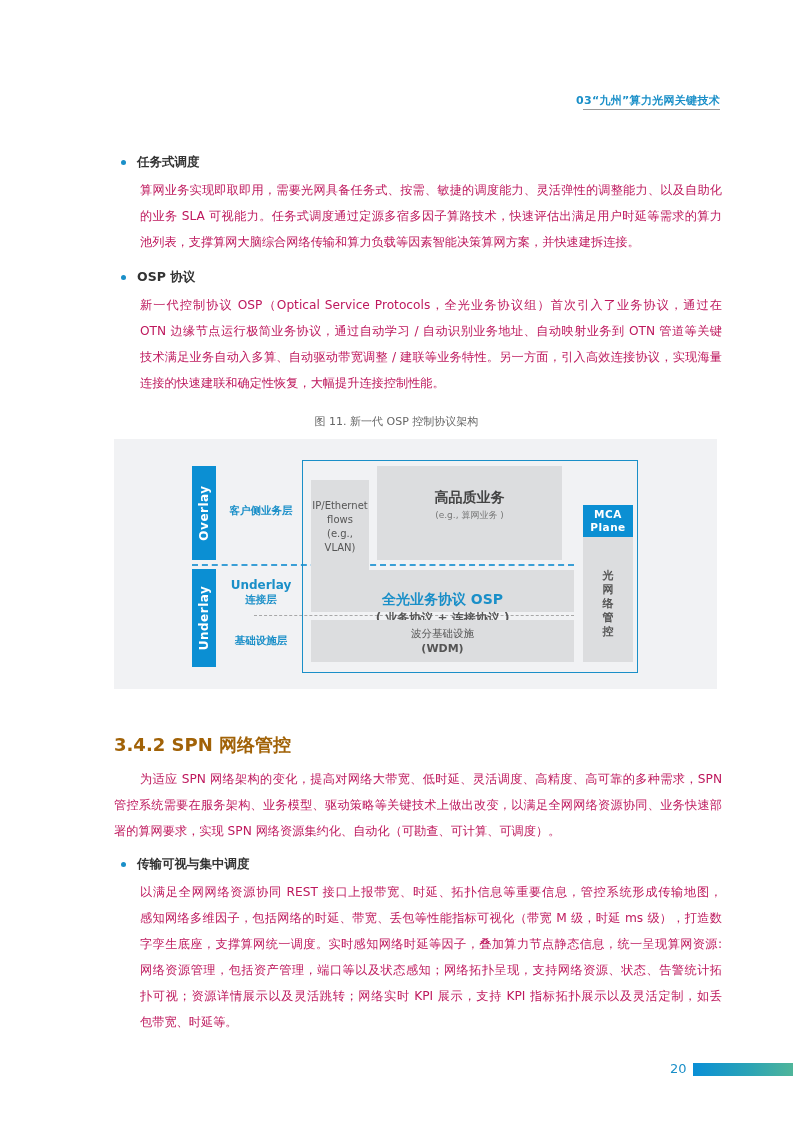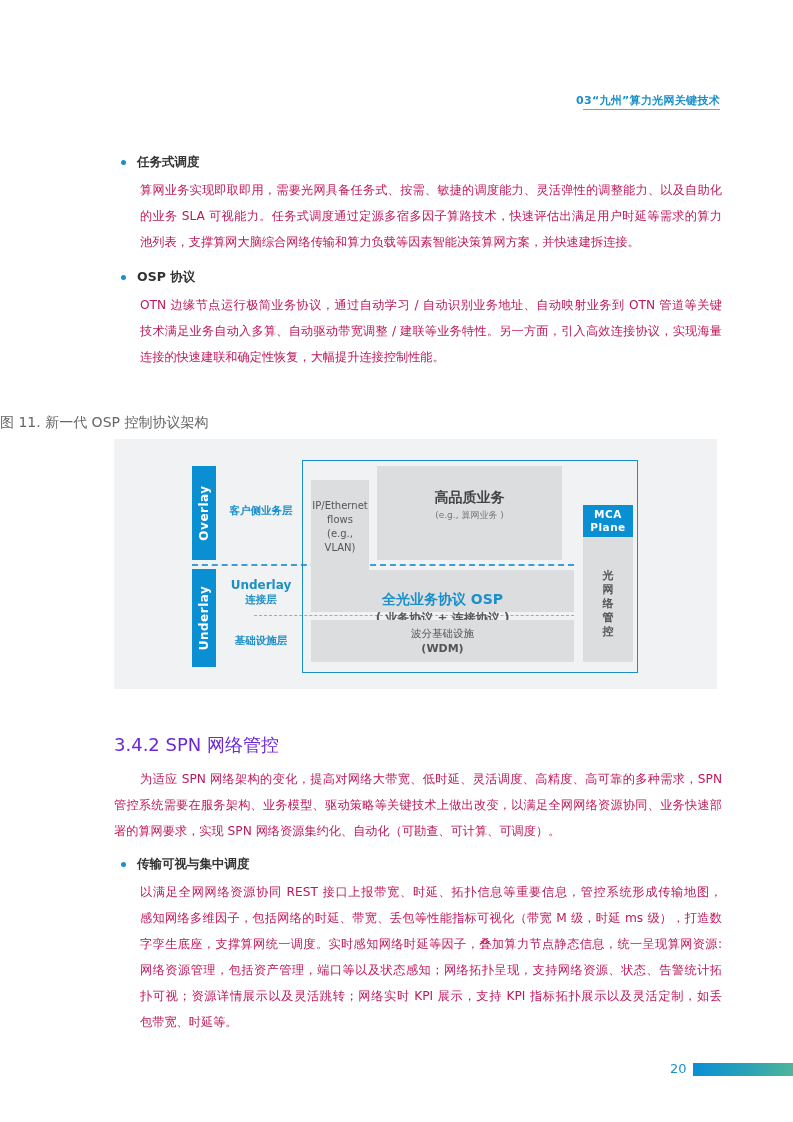--- a/index.html
+++ b/index.html
@@ -22,22 +22,22 @@
     width: 5px; height: 5px; border-radius: 50%; background: #1a8fc8; margin-right: 11px;
   }
   .para {
     position: absolute; left: 140px; width: 582px;
     font-size: 12.2px; line-height: 26px; color: #be185d; text-align: justify;
   }
   .para .line { display: block; white-space: nowrap; overflow: hidden; text-align-last: justify; }
   .para .line.last { text-align-last: left; }
 
   .figure-caption {
-    position: absolute; top: 414px; left: 0; width: 793px; 
-    font-size: 14px; color: #666;
+    position: absolute; top: 414px; left: 0; width: 793px; text-align: center;
+    font-size: 11px; color: #666;
   }
 
   .figure {
     position: absolute; left: 114px; top: 439px; width: 603px; height: 250px; background: #f1f2f4;
   }
   .fig-abs { position: absolute; }
   .side-bar {
     background: #0b8fd3; color: #fff; font-weight: bold; font-size: 12px;
     display: flex; align-items: center; justify-content: center;
   }
@@ -48,21 +48,21 @@
   }
   .grey-box {
     background: #dcdddf; display: flex; flex-direction: column; align-items: center; justify-content: center;
     text-align: center; color: #555;
   }
   .outer-frame { border: 1.5px solid #1a8fc8; }
   .dash-blue { border-top: 2px dashed #3a9fd6; height: 0; }
   .dash-grey { border-top: 1px dashed #a8a8a8; height: 0; }
 
   .section-title {
-    position: absolute; left: 114px; top: 733px; font-size: 18px; color: #6d28d9;
+    position: absolute; left: 114px; top: 733px; font-size: 18px; color: #a16207; font-weight: bold;
   }
 
   .page-number {
     position: absolute; left: 670px; top: 1061px; font-size: 13px; color: #1a8fc8;
   }
   .page-bar {
     position: absolute; left: 693px; top: 1063px; width: 100px; height: 13px;
     background: linear-gradient(90deg, #0a8fd6 0%, #2aa3b6 55%, #4fb59a 100%);
   }
 </style>
@@ -80,20 +80,21 @@
   <span class="line">算网业务实现即取即用，需要光网具备任务式、按需、敏捷的调度能力、灵活弹性的调整能力、以及自助化</span>
   <span class="line">的业务 SLA 可视能力。任务式调度通过定源多宿多因子算路技术，快速评估出满足用户时延等需求的算力</span>
   <span class="line last">池列表，支撑算网大脑综合网络传输和算力负载等因素智能决策算网方案，并快速建拆连接。</span>
 </div>
 
 <div class="bullet-heading" style="top:269px;">
   <span class="bullet-dot"></span>
   <span>OSP 协议</span>
 </div>
 <div class="para" style="top:292px;">
+  <span class="line">新一代控制协议 OSP（Optical Service Protocols，全光业务协议组）首次引入了业务协议，通过在</span>
   <span class="line">OTN 边缘节点运行极简业务协议，通过自动学习 / 自动识别业务地址、自动映射业务到 OTN 管道等关键</span>
   <span class="line">技术满足业务自动入多算、自动驱动带宽调整 / 建联等业务特性。另一方面，引入高效连接协议，实现海量</span>
   <span class="line last">连接的快速建联和确定性恢复，大幅提升连接控制性能。</span>
 </div>
 
 <div class="figure-caption">图 11. 新一代 OSP 控制协议架构</div>
 
 <div class="figure">
 
   <div class="fig-abs side-bar" style="left:78px; top:27px; width:24px; height:94px;">

